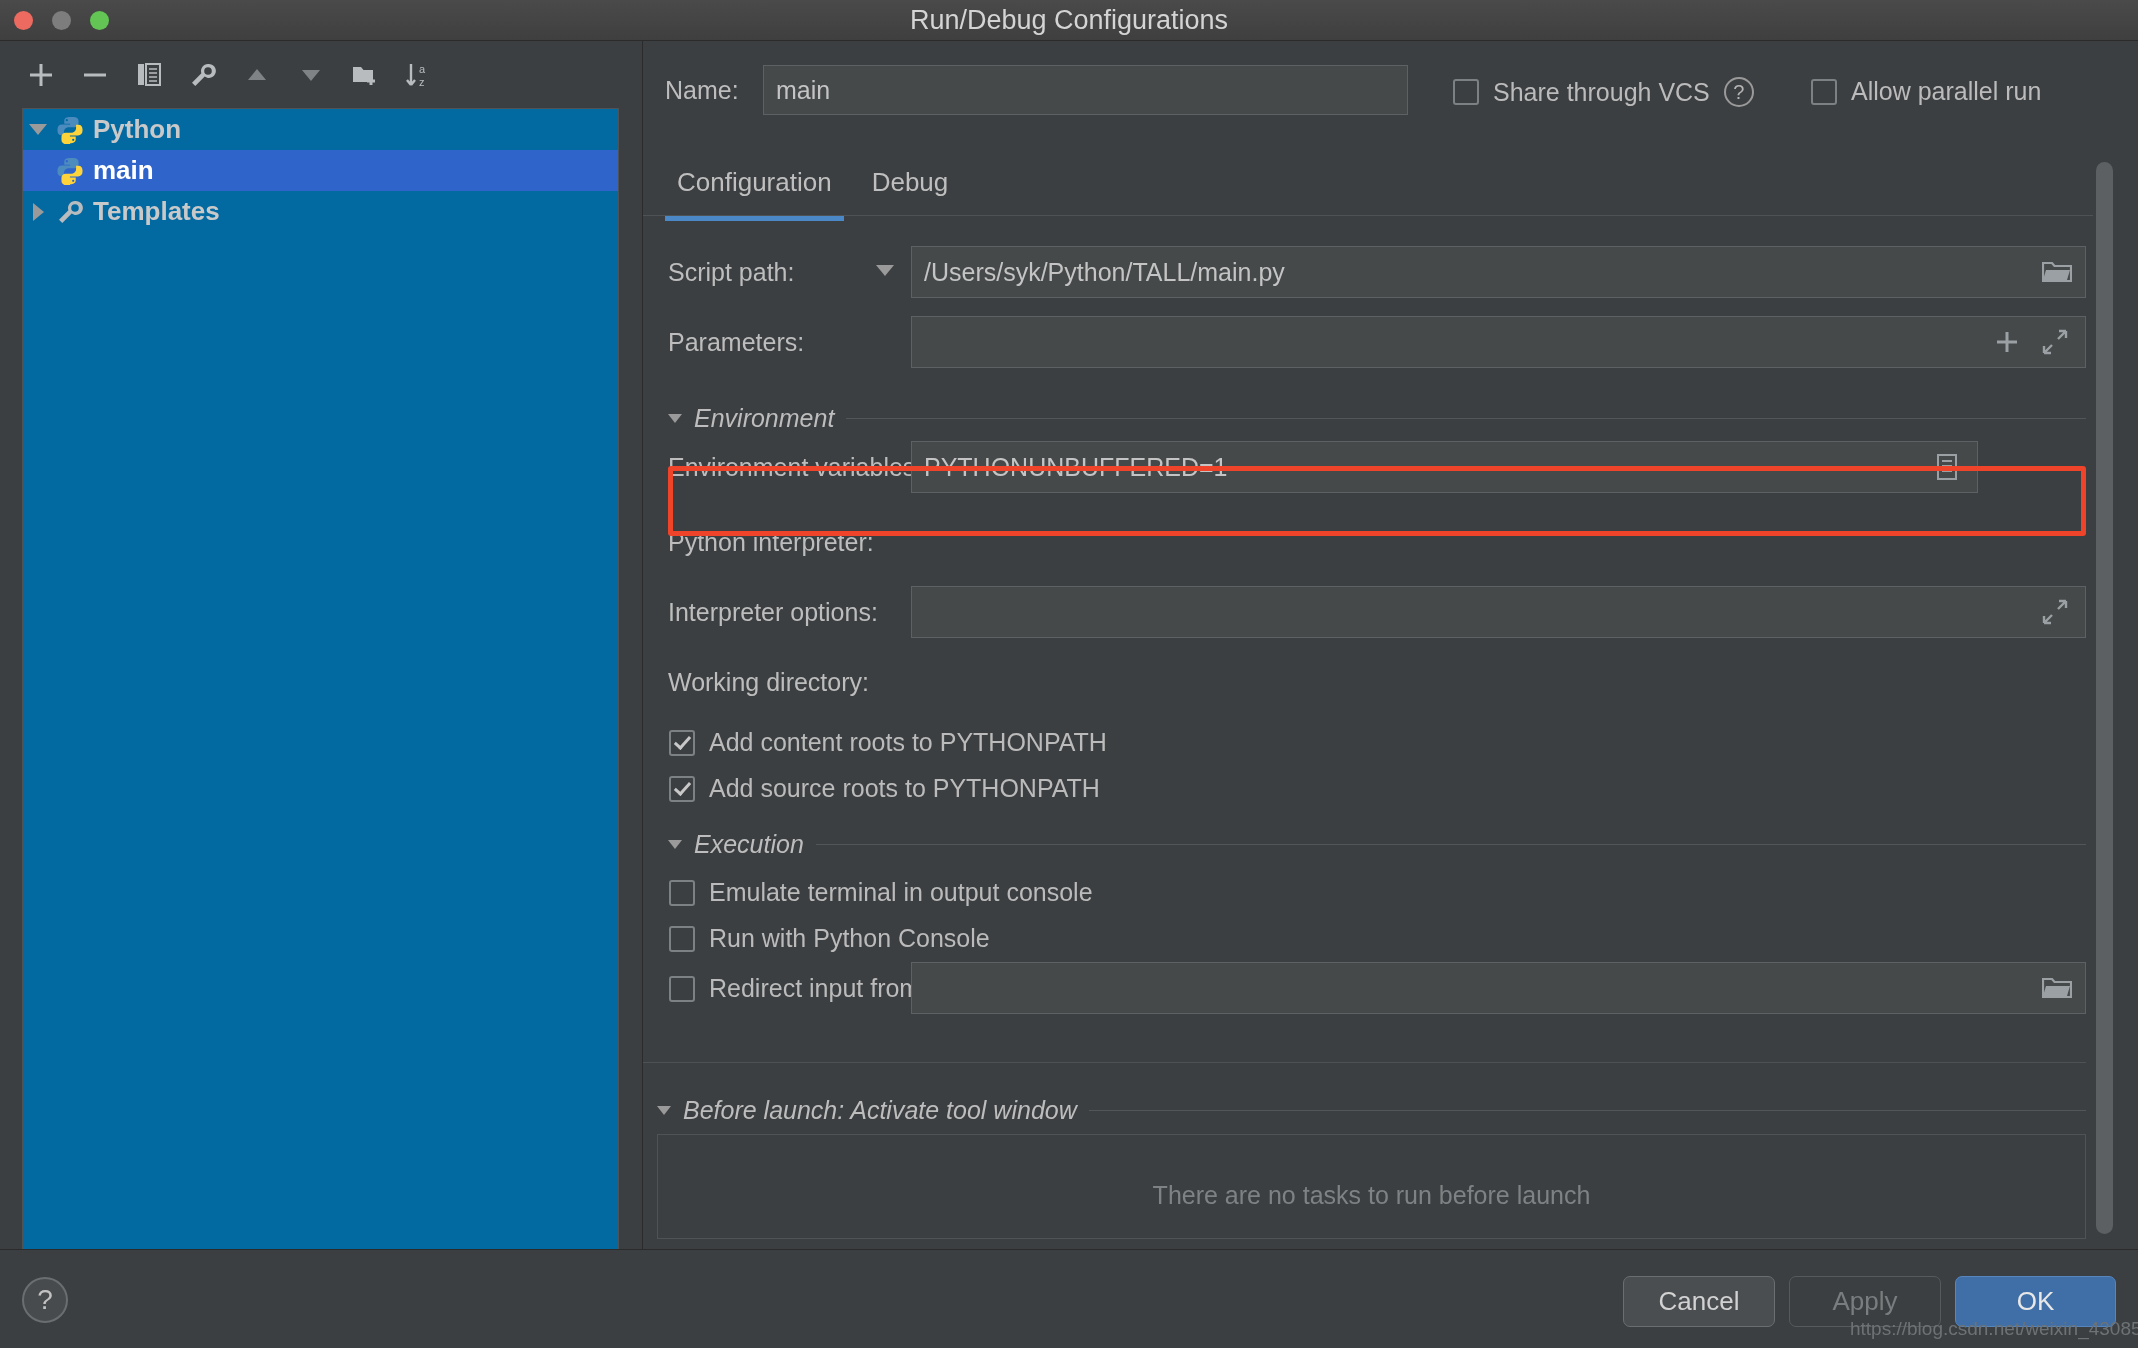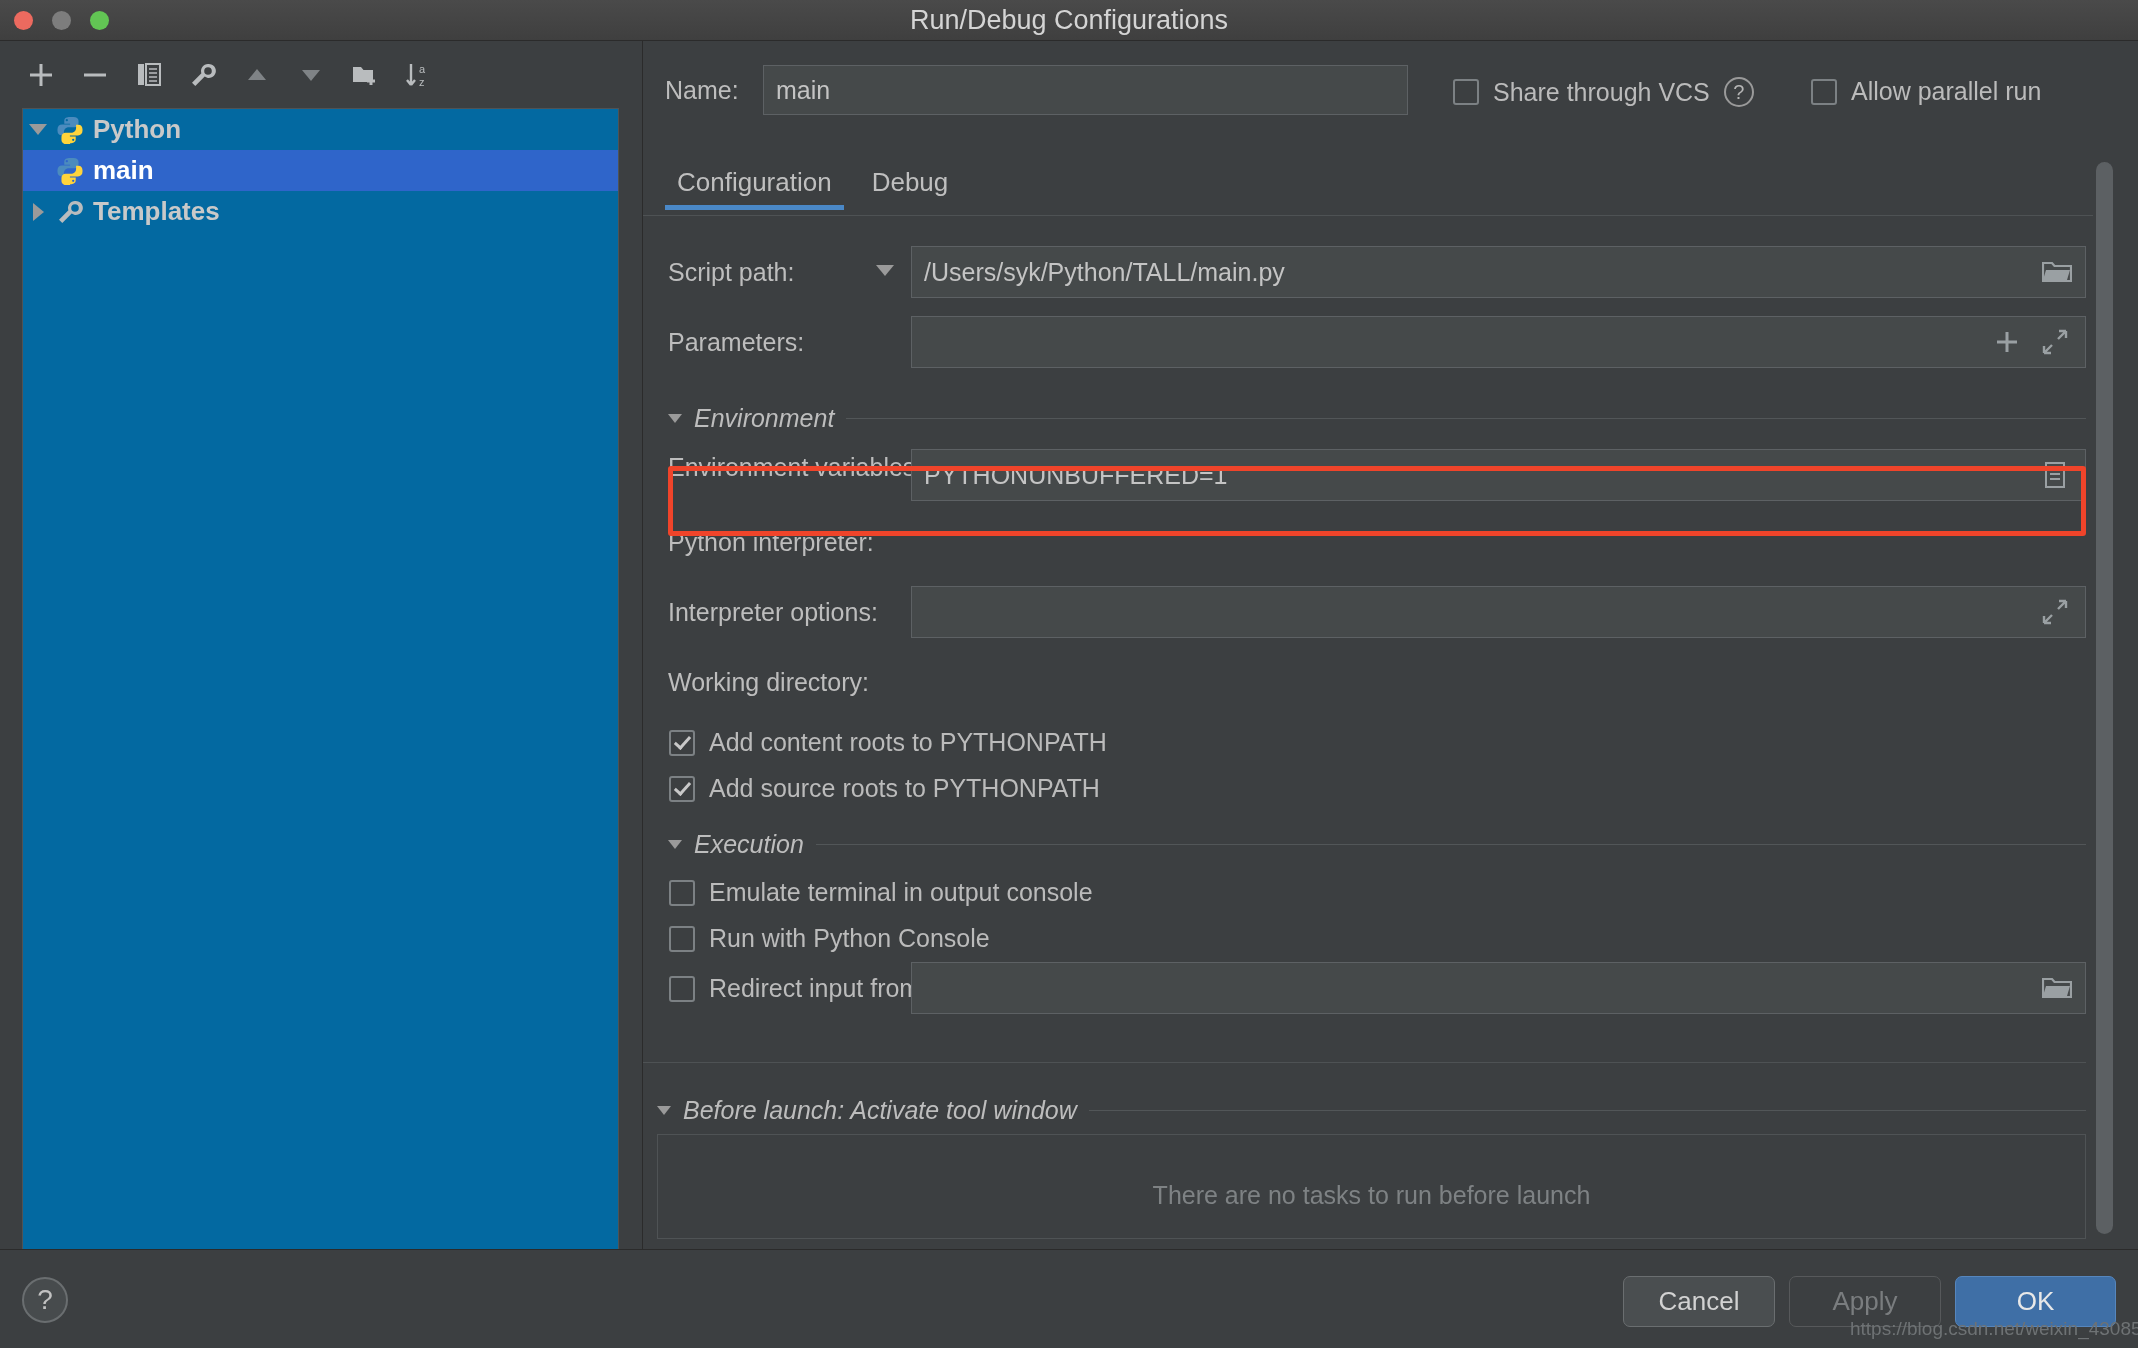--- a/index.html
+++ b/index.html
@@ -191,21 +191,21 @@
     position: absolute;
     left: 0; top: 120px;
     width: 1495px; height: 54px;
     display: flex;
     align-items: flex-start;
   }
   .tab {
     position: relative;
     font-size: 26px;
     color: #bfbfbf;
-    padding: 6px 20px 12px 20px;
+    padding: 6px 20px 23px 20px;
     white-space: nowrap;
   }
   .tab.active::after {
     content: "";
     position: absolute;
     left: 8px; right: 8px; bottom: 0;
     height: 5px;
     background: #4a88c7;
   }
 
@@ -503,21 +503,21 @@
       </div>
 
       <div class="sec-head" style="left:25px;top:188px;width:1418px">
         <span class="tri tri-down" style="border-left-width:7px;border-right-width:7px;border-top-width:9px"></span>
         <span>Environment</span>
         <span class="sec-line" style="flex:1"></span>
       </div>
 
       <div class="row" style="top:225px;width:1470px">
         <div class="row-lbl">Environment variables:</div>
-        <div class="field" style="position:absolute;left:268px;top:8px;width:1175px;height:52px">
+        <div class="field" style="position:absolute;left:268px;top:0;width:1067px;height:52px">
           <span class="val">PYTHONUNBUFFERED=1</span>
           <span class="icon-btn" style="position:absolute;right:14px;top:9px">
             <svg width="24" height="28" viewBox="0 0 24 28">
                 <rect x="3" y="2" width="18" height="24" fill="none" stroke="#9aa0a3" stroke-width="2"></rect>
                 <path d="M7 8h10M7 13h10M7 18h10" stroke="#9aa0a3" stroke-width="2"></path>
               </svg>
           </span>
         </div>
       </div>
 

